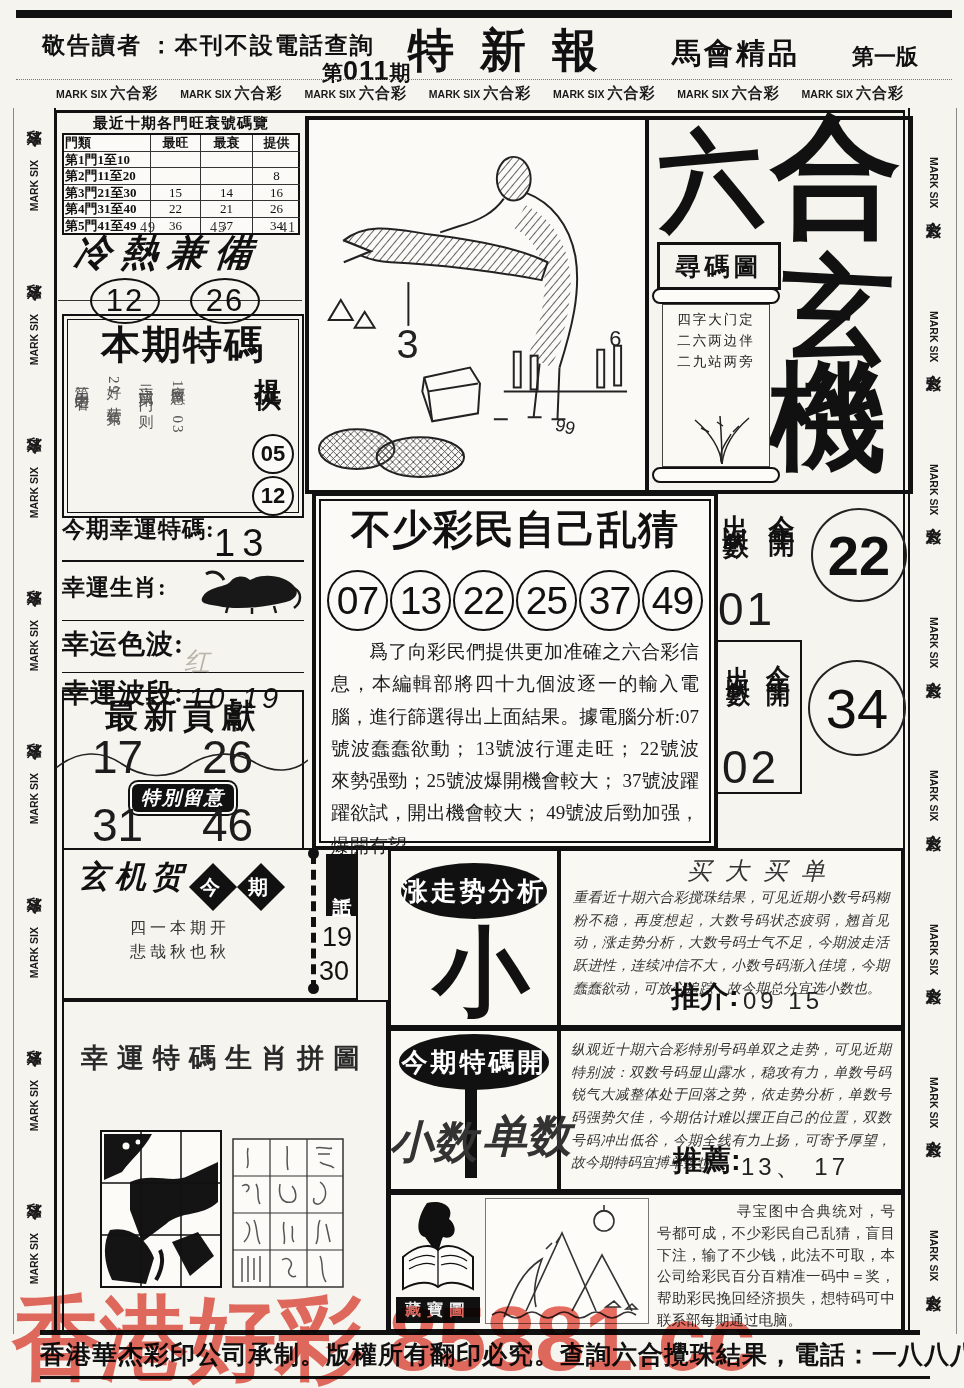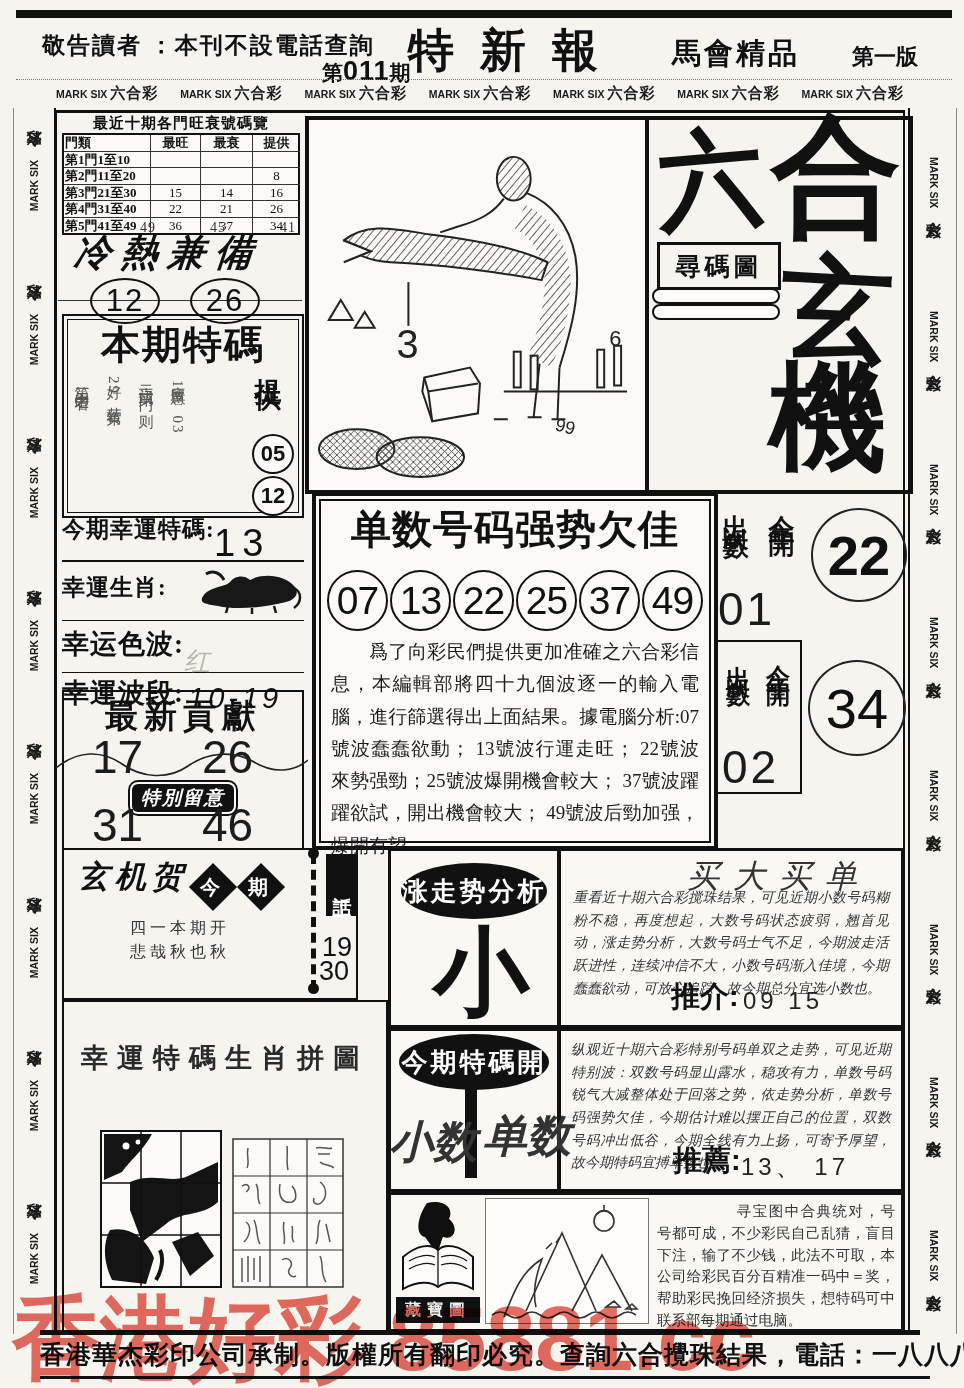--- a/index.html
+++ b/index.html
@@ -272,21 +272,21 @@
     <span>玄机贺</span><span class="dia"><i>今</i></span><span class="dia"><i>期</i></span>
   </div>
   <div class="poem">
     <div>四一本期开</div>
     <div>悲哉秋也秋</div>
   </div>
   <div class="dash"></div>
   <div class="dot" style="top:-2px;"></div>
   <div class="dot" style="top:133px;"></div>
   <div class="tagv">話工</div>
-  <span class="mn" style="left:258px;top:82px;">19</span>
+  <span class="mn" style="left:258px;top:72px;">19</span>
   <span class="mn" style="left:255px;top:106px;">30</span>
 </div>
 
 <div class="puz">
   <h2>幸運特碼生肖拼圖</h2>
   <svg class="abs" style="left:36px;top:128px;" width="122" height="158" viewBox="0 0 122 158">
     <rect x="1" y="1" width="120" height="156" fill="#fcfbf7" stroke="#111" stroke-width="2"></rect>
     <path d="M4,4 L52,4 C42,22 32,28 22,42 L4,50 Z" fill="#141414"></path>
     <circle cx="26" cy="16" r="3.5" fill="#fcfbf7"></circle>
       <circle cx="38" cy="12" r="2.5" fill="#fcfbf7"></circle>
@@ -349,40 +349,54 @@
       <ellipse cx="48" cy="330" rx="38" ry="20" fill="url(#cross)"></ellipse>
       <ellipse cx="112" cy="338" rx="44" ry="20" fill="url(#cross)"></ellipse>
     </g>
     <text x="302" y="226" font-size="22" fill="#222">6</text>
     <text x="248" y="312" font-size="18" fill="#222" transform="rotate(14 252 306)">99</text>
   </svg>
 </div>
 
 <div class="comp">
   <div class="inner"></div>
-  <h1>单数号码强势欠佳</h1>
+  <h1>不少彩民自己乱猜</h1>
   <div class="balls">
     <div class="ball cb">07</div>
     <div class="ball cb">13</div>
     <div class="ball cb">22</div>
     <div class="ball cb">25</div>
     <div class="ball cb">37</div>
     <div class="ball cb">49</div>
   </div>
   <p>爲了向彩民們提供更加准確之六合彩信息，本編輯部將四十九個波逐一的輸入電腦，進行篩選得出上面結果。據電腦分析:07號波蠢蠢欲動； 13號波行運走旺； 22號波來勢强勁；25號波爆開機會較大； 37號波躍躍欲試，開出機會較大； 49號波后勁加强，爆開有望。</p>
 </div>
 
 <div class="mast">
   <span class="bigc" style="left:8px;top:8px;font-size:106px;transform:rotate(-5deg);">六</span>
   <span class="bigc" style="left:122px;top:-8px;font-size:130px;">合</span>
   <span class="bigc" style="left:132px;top:134px;font-size:112px;transform:rotate(3deg);">玄</span>
   <span class="bigc" style="left:120px;top:240px;font-size:118px;">機</span>
   <div class="plaque">尋碼圖</div>
   <div class="scroll">
     <div class="roller"></div>
+    <div class="spaper">
+      <div>四字大门定</div>
+      <div>二六两边伴</div>
+      <div>二九站两旁</div>
+      <svg class="abs" style="left:24px;bottom:2px;" width="70" height="52" viewBox="0 0 70 52">
+        <g stroke="#222" stroke-width="1.5" fill="none">
+          <path d="M35,52 C33,36 22,20 8,8"></path>
+            <path d="M35,52 C37,34 48,18 62,6"></path>
+          <path d="M35,52 C35,34 34,18 33,4"></path>
+            <path d="M35,52 C30,40 40,30 44,22"></path>
+          <path d="M14,16 L22,20 M52,14 L46,20 M30,10 L36,14"></path>
+        </g>
+      </svg>
+    </div>
     <div class="roller"></div>
   </div>
 </div>
 
 <div class="cnt" style="left:716px;top:492px;width:188px;height:150px;">
   <span class="vlab abs" style="left:2px;top:2px;">出次數</span>
   <span class="vlab abs" style="left:48px;top:2px;">今年開</span>
   <span class="cval" style="left:2px;top:90px;">01</span>
   <div class="bigball" style="left:95px;top:16px;width:92px;height:90px;font-size:56px;">22</div>
 </div>
@@ -391,21 +405,21 @@
   <span class="vlab abs" style="left:6px;top:6px;font-size:24px;">出次數</span>
   <span class="vlab abs" style="left:46px;top:6px;font-size:24px;">今年開</span>
   <span class="cval" style="left:6px;top:100px;">02</span>
   <div class="bigball" style="left:92px;top:20px;width:94px;height:92px;font-size:56px;font-weight:400;">34</div>
 </div>
 
 <div class="row2" style="top:848px;height:174px;">
   <div class="divider"></div>
   <div class="oval" style="left:10px;top:12px;width:146px;height:56px;">涨走势分析</div>
   <div class="verdict" style="left:42px;top:58px;font-size:96px;">小</div>
-  <div class="abs hand" style="left:296px;top:4px;font-size:32px;letter-spacing:14px;">买大买单</div>
+  <div class="abs hand" style="left:296px;top:4px;font-size:24px;letter-spacing:14px;">买大买单</div>
   <p class="art hand" style="left:182px;top:36px;width:316px;">重看近十期六合彩搅珠结果，可见近期小数号码糊粉不稳，再度想起，大数号码状态疲弱，翘首见动，涨走势分析，大数号码士气不足，今期波走活跃进性，连续冲信不大，小数号码渐入佳境，今期蠢蠢欲动，可放心追踪，故今期总分宜选小数也。</p>
   <span class="push" style="left:280px;top:126px;">推介:</span>
   <span class="pushv" style="left:352px;top:136px;">09  15</span>
 </div>
 
 <div class="row2" style="top:1028px;height:158px;">
   <div class="divider"></div>
   <div class="oval" style="left:8px;top:3px;width:150px;height:56px;">今期特碼開</div>
   <div class="stem"></div>
   <div class="verdict hand" style="left:-2px;top:82px;font-size:44px;">小数</div>

